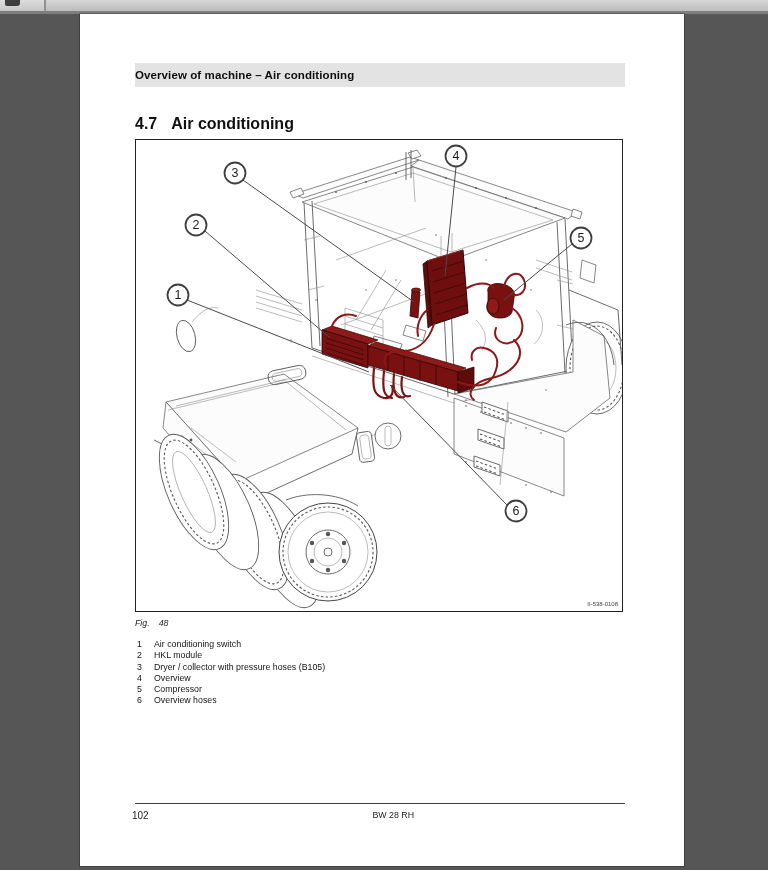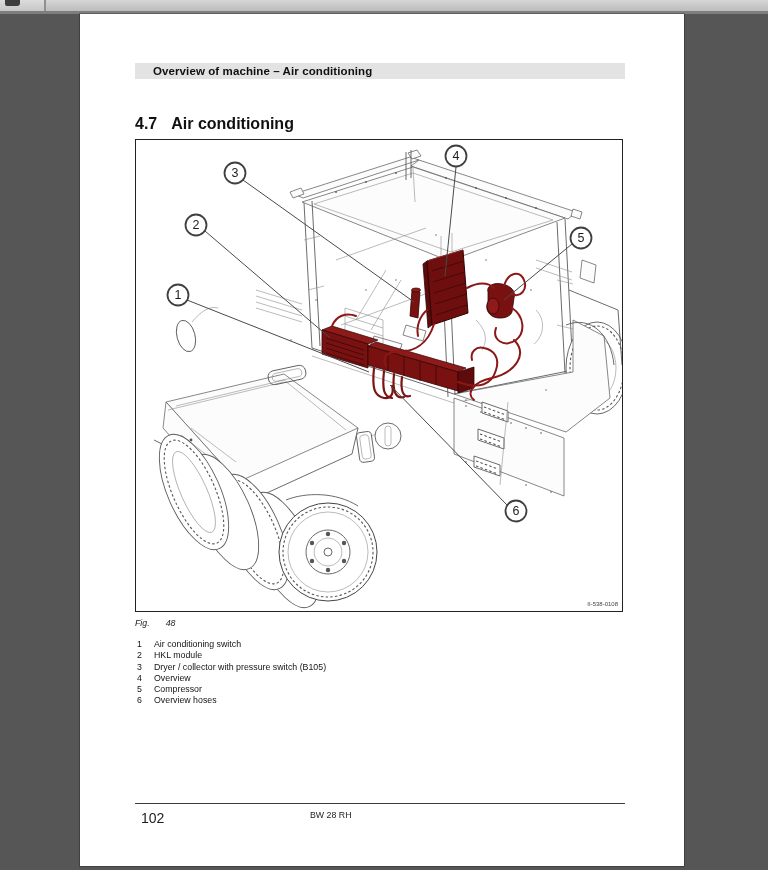--- a/index.html
+++ b/index.html
@@ -8,35 +8,35 @@
     background:#565656;font-family:"Liberation Sans",sans-serif;
   }
   .topstrip{position:absolute;left:0;top:0;width:768px;height:11px;
     background:linear-gradient(#d6d6d6,#bcbcbc);border-bottom:3px solid #7e7e7e}
   .strip-btn{position:absolute;left:0;top:0;width:44px;height:11px;
     background:linear-gradient(#dcdcdc,#c6c6c6);border-right:2px solid #8f8f8f}
   .strip-glyph{position:absolute;left:5px;top:0;width:15px;height:6px;
     background:#3d3d3d;border-radius:0 0 3px 2px}
   .page{position:absolute;left:80px;top:14px;width:604px;height:852px;background:#ffffff;
     box-shadow:0 0 0 1px rgba(0,0,0,.25)}
-  .hdrbar{position:absolute;left:55px;top:49px;width:490px;height:16px;background:#e3e3e3;
-    display:flex;align-items:center;padding-left:18px;box-sizing:border-box;
+  .hdrbar{position:absolute;left:55px;top:49px;width:490px;height:24px;background:#e3e3e3;
+    display:flex;align-items:center;padding-left:0;box-sizing:border-box;
     font-weight:bold;font-size:11.5px;color:#101010;letter-spacing:.1px}
   .section{position:absolute;left:55px;top:101px;font-weight:bold;font-size:16px;
     color:#101010;display:flex;gap:14px}
   .figure{position:absolute;left:55px;top:125px;width:486px;height:471px;
     border:1px solid #222222;background:#ffffff}
   .caption{position:absolute;left:55px;top:604px;font-style:italic;font-size:8.8px;
-    color:#1d1d1d;display:flex;gap:16px}
+    color:#1d1d1d;display:flex;gap:9px}
   .legend{position:absolute;left:57px;top:625px;font-size:8.8px;color:#141414}
   .lrow{display:flex;height:11.3px;line-height:11.3px}
   .lnum{width:17px}
   .footrule{position:absolute;left:55px;top:789px;width:490px;height:1px;background:#3a3a3a}
-  .pageno{position:absolute;left:61px;top:796px;font-size:14px;color:#1d1d1d}
-  .doccode{position:absolute;left:230px;top:796px;width:104px;text-align:left;
+  .pageno{position:absolute;left:52px;top:796px;font-size:10px;color:#1d1d1d}
+  .doccode{position:absolute;left:230px;top:796px;width:104px;text-align:right;
     font-size:8.8px;color:#1d1d1d}
   
   .s1{stroke:#5a5a5a;fill:none;stroke-width:.9}
   .s2{stroke:#8d8d8d;fill:none;stroke-width:.6}
   .wf{fill:#ffffff;stroke:#5a5a5a;stroke-width:.9}
   .wf2{fill:#fcfcfc;stroke:#686868;stroke-width:.8}
   .redf{fill:#7a1111;stroke:#2e0505;stroke-width:.8}
   .redd{fill:#5f0b0b;stroke:#2e0505;stroke-width:.8}
   .redl{fill:#8e1a1a;stroke:#2e0505;stroke-width:.7}
   .hose{stroke:#8c1717;stroke-width:2;fill:none;stroke-linecap:round}
@@ -303,21 +303,21 @@
     <div class="lrow">
       <span class="lnum">1</span>
       <span>Air conditioning switch</span>
     </div>
     <div class="lrow">
       <span class="lnum">2</span>
       <span>HKL module</span>
     </div>
     <div class="lrow">
       <span class="lnum">3</span>
-      <span>Dryer / collector with pressure switch (B105)</span>
+      <span>Dryer / collector with pressure hoses (B105)</span>
     </div>
     <div class="lrow">
       <span class="lnum">4</span>
       <span>Overview</span>
     </div>
     <div class="lrow">
       <span class="lnum">5</span>
       <span>Compressor</span>
     </div>
     <div class="lrow">

